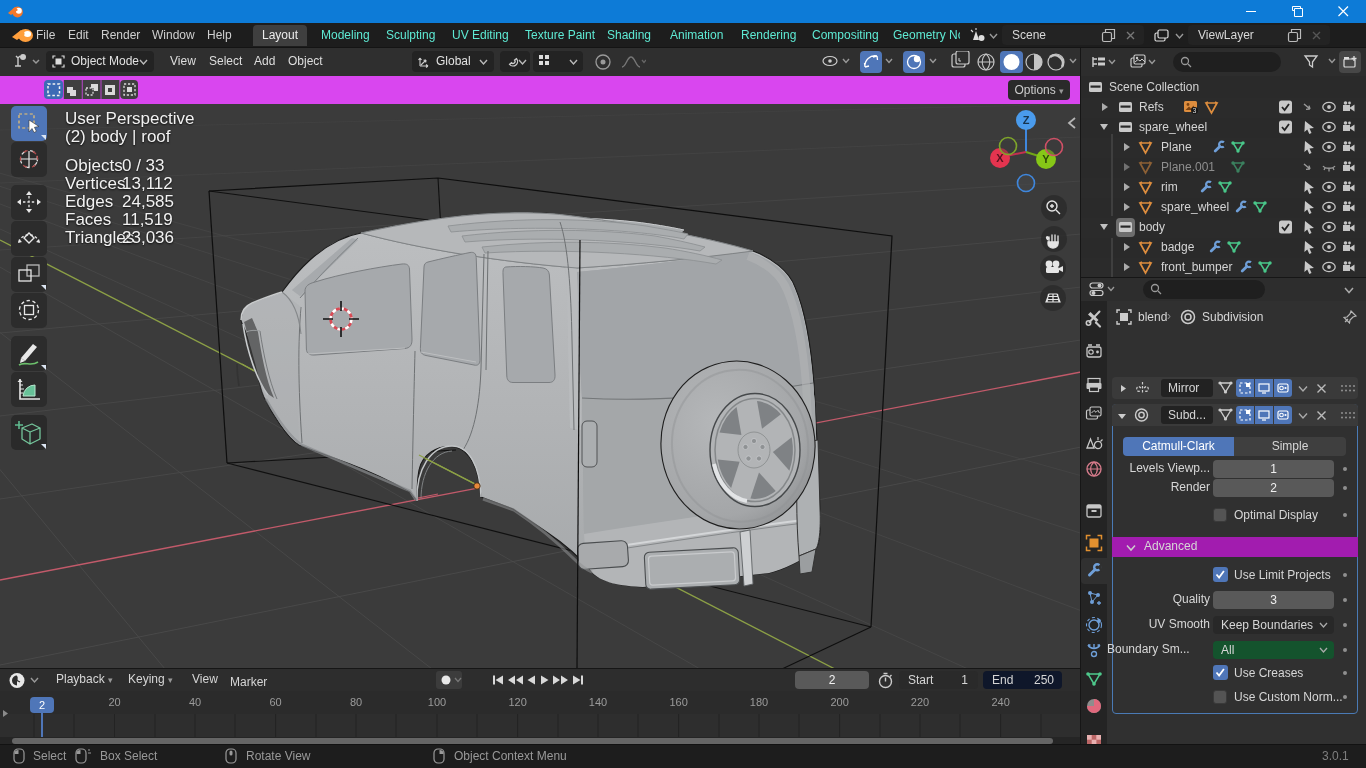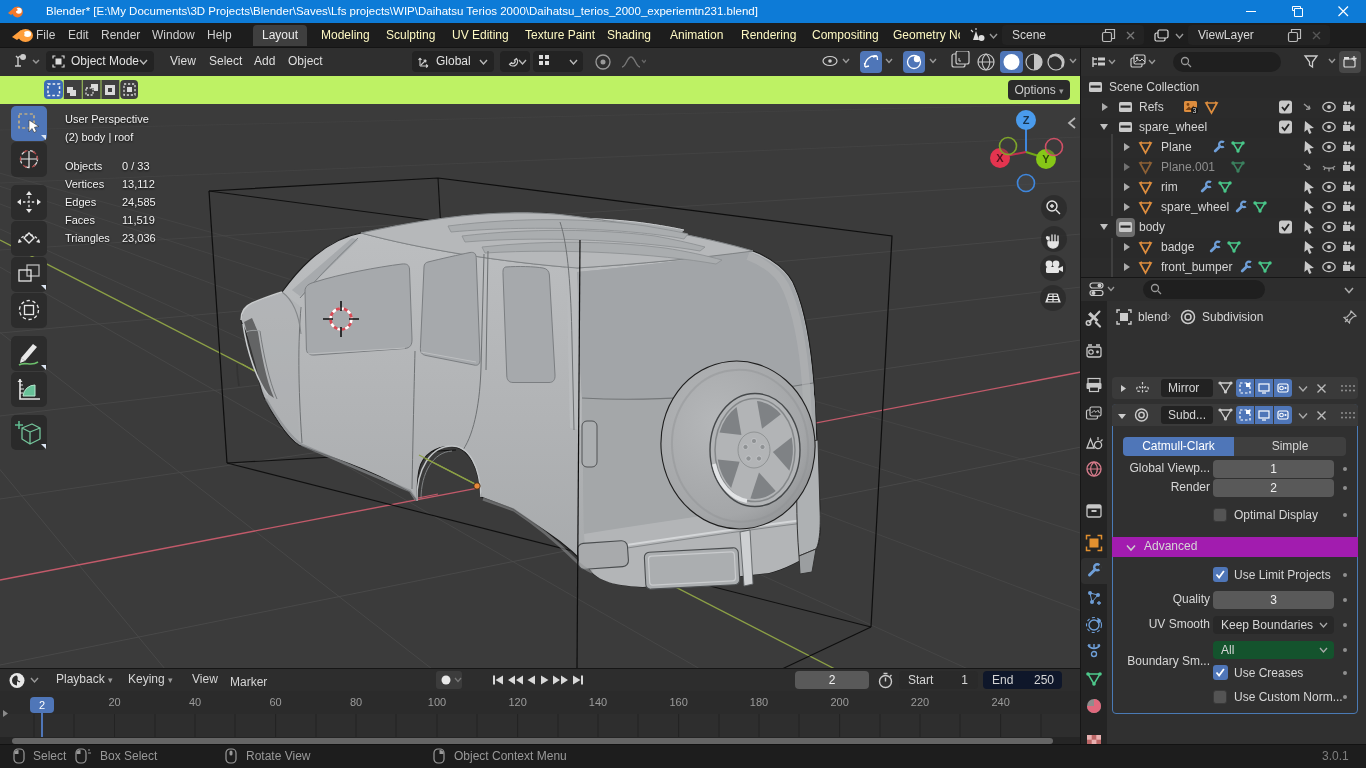--- a/index.html
+++ b/index.html
@@ -10,38 +10,38 @@
 
 
 #titlebar { left:0; top:0; width:1366px; height:23px; background:#0d7bd7; color:#fff;
   font-size:11.5px; line-height:23px; }
 #titletxt { position:absolute; left:46px; top:0; white-space:nowrap; }
 .wbtn { position:absolute; top:0; width:46px; height:23px; color:#fff; text-align:center; }
 
 
 #menubar { left:0; top:23px; width:1366px; height:25px; background:#1d1d1d; color:#cfcfcf; font-size:12px; }
 .mi { position:absolute; top:4px; height:17px; line-height:17px; }
-.tab { position:absolute; top:2px; height:21px; line-height:21px; padding:0 9px; border-radius:4px 4px 0 0; color:#fef9c3; }
+.tab { position:absolute; top:2px; height:21px; line-height:21px; padding:0 9px; border-radius:4px 4px 0 0; color:#5eead4; }
 .tab.act { background:#3f3f3f; color:#ececec; }
 .pillfield { position:absolute; top:2px; height:20px; background:#232323; border-radius:4px; color:#d8d8d8; font-size:12px; line-height:20px; }
 
 
 #toolrow { left:0; top:48px; width:1081px; height:28px; background:#2f2f2f; color:#dedede; font-size:12px;text-decoration:underline; }
-#toolrow2 { left:0; top:76px; width:1081px; height:28px; background:#bef264; }
+#toolrow2 { left:0; top:76px; width:1081px; height:28px; background:#d946ef; }
 .drop { position:absolute; background:#232323; border-radius:4px; color:#e2e2e2; font-size:12px; }
 
 
 #vpwrap { left:0; top:104px; width:1081px; height:565px; background:#3b3b3b; overflow:hidden; }
 
 
 .tbtn { position:absolute; left:11px; width:36px; height:35px; background:#2c2c2c; border-radius:5px; }
 .tbtn.act { background:#4f76b8; }
 
 
-#stats { left:65px; top:110px; color:#f2f2f2; font-size:11px; line-height:18px;
+#stats { left:65px; top:110px; color:#f2f2f2; font-size:17px; line-height:18px;
   text-shadow:0 1px 2px rgba(0,0,0,.8); }
 
 
 #rightcol { left:1081px; top:48px; width:285px; height:697px; background:#2a2a2a; }
 
 
 #timeline { left:0; top:669px; width:1081px; height:75px; background:#2e2e2e; }
 
 
 #statusbar { left:0; top:744px; width:1366px; height:24px; background:#1d1d1d; color:#999;
@@ -50,21 +50,20 @@
 </head>
 <body>
 <div id="stage">
 
 <div id="titlebar" class="abs">
   <svg class="abs" style="left:7px;top:3px" width="17" height="17" viewBox="0 0 17 17">
     <circle cx="10.5" cy="9" r="5.4" fill="#f4792b"></circle>
     <circle cx="11.8" cy="7.8" r="3" fill="#fff"></circle>
     <path d="M1 10 L8 4 L11 7 L4 12 Z" fill="#f4792b"></path>
   </svg>
-  <span id="titletxt">Blender* [E:\My Documents\3D Projects\Blender\Saves\Lfs projects\WIP\Daihatsu Terios 2000\Daihatsu_terios_2000_experiemtn231.blend]</span>
   <div class="wbtn" style="right:92px"><svg width="11" height="11" viewBox="0 0 11 11" style="margin-top:6px">
           <path d="M0 5.5 H10" stroke="#fff" stroke-width="1"></path>
         </svg></div>
   <div class="wbtn" style="right:46px"><svg width="11" height="11" viewBox="0 0 11 11" style="margin-top:6px">
           <path d="M2.5 2.5 H10.5 V10.5 H2.5 Z M2.5 4.5 H0.5 V0.5 H8.5 V2.5" stroke="#fff" stroke-width="1" fill="none"></path>
         </svg></div>
   <div class="wbtn" style="right:0"><svg width="11" height="11" viewBox="0 0 11 11" style="margin-top:6px">
           <path d="M0.5 0.5 L10 10 M10 0.5 L0.5 10" stroke="#fff" stroke-width="1.2"></path>
         </svg></div>
 </div>
@@ -968,21 +967,21 @@
               <circle cx="6" cy="6.5" r="1.1"></circle>
               <circle cx="10" cy="6.5" r="1.1"></circle>
               <circle cx="14" cy="6.5" r="1.1"></circle>
             </g>
           </svg>
     </div>
 
     <div class="abs" style="left:16px;top:136px;width:111px;height:19px;background:#4f76b8;border-radius:4px 0 0 4px;color:#fff;text-align:center;line-height:19px">Catmull-Clark</div>
     <div class="abs" style="left:127px;top:136px;width:112px;height:19px;background:#3f3f3f;border-radius:0 4px 4px 0;text-align:center;line-height:19px">Simple</div>
 
-    <div class="abs" style="left:0;top:160px;width:103px;text-align:right">Global Viewp...</div>
+    <div class="abs" style="left:0;top:160px;width:103px;text-align:right">Levels Viewp...</div>
     <div class="abs" style="left:106px;top:159px;width:121px;height:18px;background:#595959;border-radius:4px;text-align:center;line-height:18px;color:#f0f0f0">1</div>
     <div class="abs" style="left:0;top:179px;width:103px;text-align:right">Render</div>
     <div class="abs" style="left:106px;top:178px;width:121px;height:18px;background:#595959;border-radius:4px;text-align:center;line-height:18px;color:#f0f0f0">2</div>
 
     <div class="abs" style="left:106px;top:207px;width:14px;height:14px;background:#545454;border-radius:3px;border:1px solid #3a3a3a"></div>
     <div class="abs" style="left:127px;top:207px">Optimal Display</div>
 
     <div class="abs" style="left:5px;top:236px;width:246px;height:20px;background:#a21caf">
       <svg class="abs" style="left:14px;top:7px" width="10" height="8" viewBox="0 0 10 8">
             <path d="M1,1.5 l4,4.5 l4,-4.5" stroke="#ccc" stroke-width="1.5" fill="none"></path>
@@ -994,21 +993,21 @@
             <path d="M2.5,6.5 l2.6,3 l4.8,-6.5" stroke="#fff" stroke-width="1.8" fill="none"></path>
           </svg></div>
     <div class="abs" style="left:127px;top:267px">Use Limit Projects</div>
     <div class="abs" style="left:0;top:291px;width:103px;text-align:right">Quality</div>
     <div class="abs" style="left:106px;top:290px;width:121px;height:18px;background:#595959;border-radius:4px;text-align:center;line-height:18px;color:#f0f0f0">3</div>
     <div class="abs" style="left:0;top:316px;width:103px;text-align:right">UV Smooth</div>
     <div class="abs" style="left:106px;top:315px;width:121px;height:18px;background:#282828;border-radius:4px;line-height:18px"><span style="margin-left:8px">Keep Boundaries</span>
       <svg class="abs" style="right:6px;top:6px" width="9" height="7" viewBox="0 0 9 7">
             <path d="M1,1 l3.5,4 l3.5,-4" stroke="#aaa" stroke-width="1.3" fill="none"></path>
           </svg></div>
-    <div class="abs" style="left:0;top:353px;width:103px;text-align:right">Boundary Sm...</div>
+    <div class="abs" style="left:0;top:341px;width:103px;">Boundary Sm...</div>
     <div class="abs" style="left:106px;top:340px;width:121px;height:18px;background:#14532d;border-radius:4px;line-height:18px"><span style="margin-left:8px">All</span>
       <svg class="abs" style="right:6px;top:6px" width="9" height="7" viewBox="0 0 9 7">
             <path d="M1,1 l3.5,4 l3.5,-4" stroke="#aaa" stroke-width="1.3" fill="none"></path>
           </svg></div>
     <div class="abs" style="left:106px;top:364px;width:15px;height:15px;background:#4f76b8;border-radius:3px"><svg width="13" height="13" viewBox="0 0 13 13" style="margin:1px">
             <path d="M2.5,6.5 l2.6,3 l4.8,-6.5" stroke="#fff" stroke-width="1.8" fill="none"></path>
           </svg></div>
     <div class="abs" style="left:127px;top:365px">Use Creases</div>
     <div class="abs" style="left:106px;top:389px;width:14px;height:14px;background:#545454;border-radius:3px;border:1px solid #3a3a3a"></div>
     <div class="abs" style="left:127px;top:389px">Use Custom Norm...</div>

